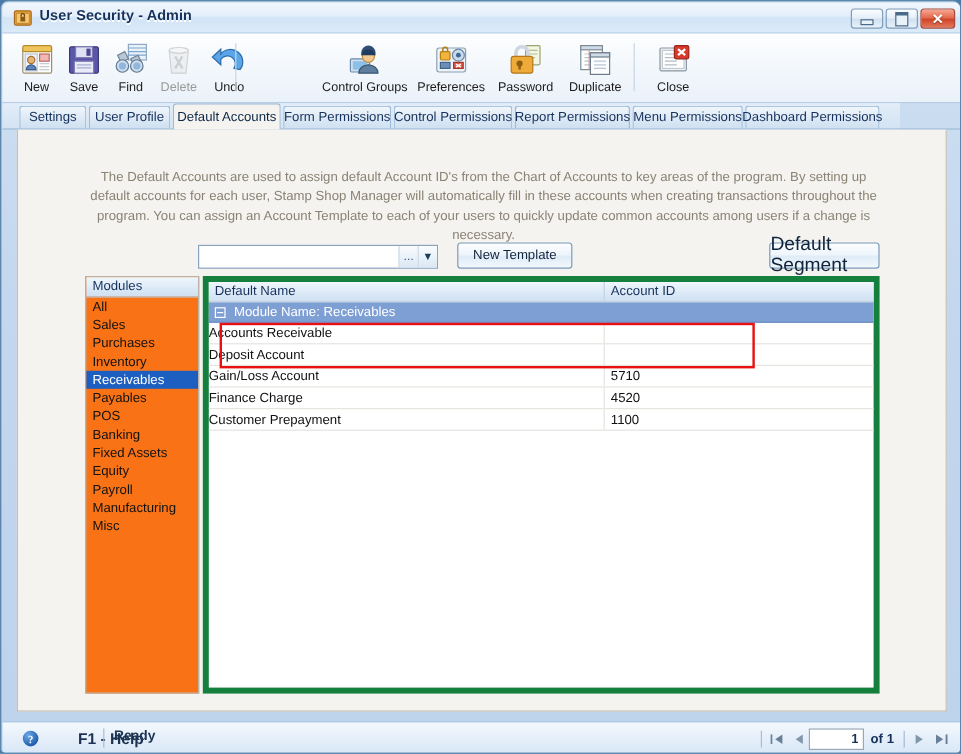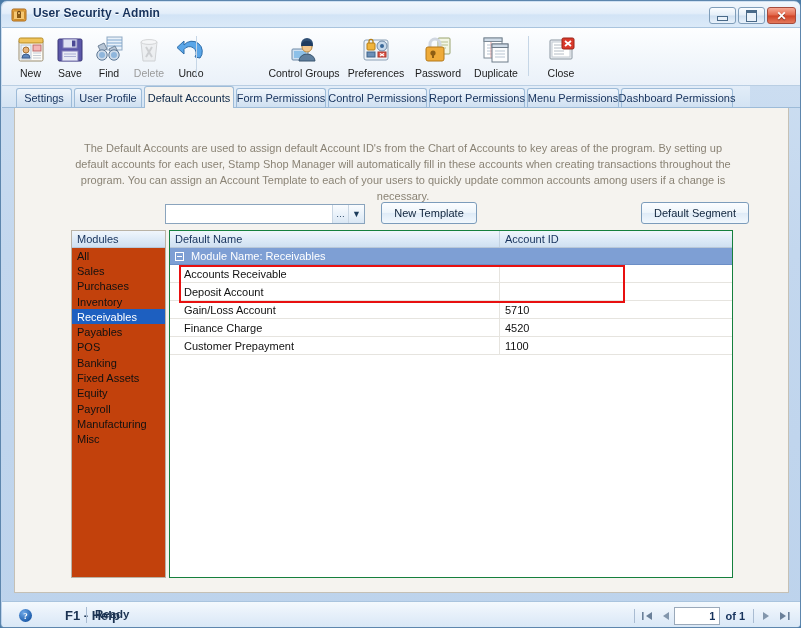--- a/index.html
+++ b/index.html
@@ -153,50 +153,50 @@
   }
   #btn-newtemplate {
     position: absolute; left: 366px; top: 94px; width: 96px; height: 22px;
     border: 1px solid #7c9cbb; border-radius: 3px;
     background: linear-gradient(180deg,#fcfdff 0%,#eef5fb 47%,#dfebf7 52%,#f2f8fd 100%);
     font-size: 11px; color: #10243c; cursor: pointer;
     display: flex; align-items: center; justify-content: center;
     font-family: "Liberation Sans", sans-serif;
   }
   #btn-defaultsegment {
-    position: absolute; left: 626px; top: 94px; width: 108px; height: 22px;
+    position: absolute; left: 626px; top: 94px; width: 92px; height: 22px;
     border: 1px solid #7c9cbb; border-radius: 3px;
     background: linear-gradient(180deg,#fcfdff 0%,#eef5fb 47%,#dfebf7 52%,#f2f8fd 100%);
-    font-size: 11px; color: #10243c; cursor: pointer;
+    font-size: 16px; color: #10243c; cursor: pointer;
     display: flex; align-items: center; justify-content: center;
     font-family: "Liberation Sans", sans-serif;
   }
 
   
   #modules-panel {
     position: absolute; left: 56px; top: 122px; width: 95px; height: 348px;
-    background: #c2410c; border: 1px solid #b9b3a6;
+    background: #f97316; border: 1px solid #b9b3a6;
   }
   #modules-header {
     height: 17px; background: linear-gradient(180deg,#f0f6fc 0%,#ddeaf7 55%,#cfe0f1 100%);
     border-bottom: 1px solid #b9c8d8;
     font-size: 11px; color: #16325c;
     display: flex; align-items: center; padding-left: 5px;
   }
   .module-item {
     height: 15.3px; font-size: 11px; color: #111111;
     display: flex; align-items: center; padding-left: 5px;
     cursor: pointer; white-space: nowrap;
   }
   .module-item.selected { background: #1d5fc0; color: #ffffff; }
 
   
   #grid-panel {
     position: absolute; left: 154px; top: 122px; width: 564px; height: 348px;
-    background: #ffffff; border: 1px solid #15803d;
+    background: #ffffff; border: 5px solid #15803d;
   }
   #grid-header {
     display: flex; height: 17px;
     background: linear-gradient(180deg,#f0f6fc 0%,#ddeaf7 55%,#cfe0f1 100%);
     border-bottom: 1px solid #b9c8d8;
   }
   .gh-cell {
     font-size: 11px; color: #16325c;
     display: flex; align-items: center; padding-left: 5px;
     border-right: 1px solid #c3d2e1;
@@ -218,21 +218,21 @@
   #group-expander::after {
     content: ""; position: absolute; left: 1px; top: 3px;
     width: 5px; height: 1px; background: #ffffff;
   }
   .grid-row {
     display: flex; height: 18px;
     border-bottom: 1px solid #e6e4df;
   }
   .gr-name {
     width: 330px; font-size: 11px; color: #111111;
-    display: flex; align-items: center; padding-left: 14px;
+    display: flex; align-items: center; padding-left: 0;
     border-right: 1px solid #e6e4df;
   }
   .gr-id {
     flex: 1; font-size: 11px; color: #111111;
     display: flex; align-items: center; padding-left: 5px;
   }
 
   #redbox {
     position: absolute; left: 9px; top: 34px; width: 446px; height: 38px;
     border: 2px solid #e81010; pointer-events: none; z-index: 20;

